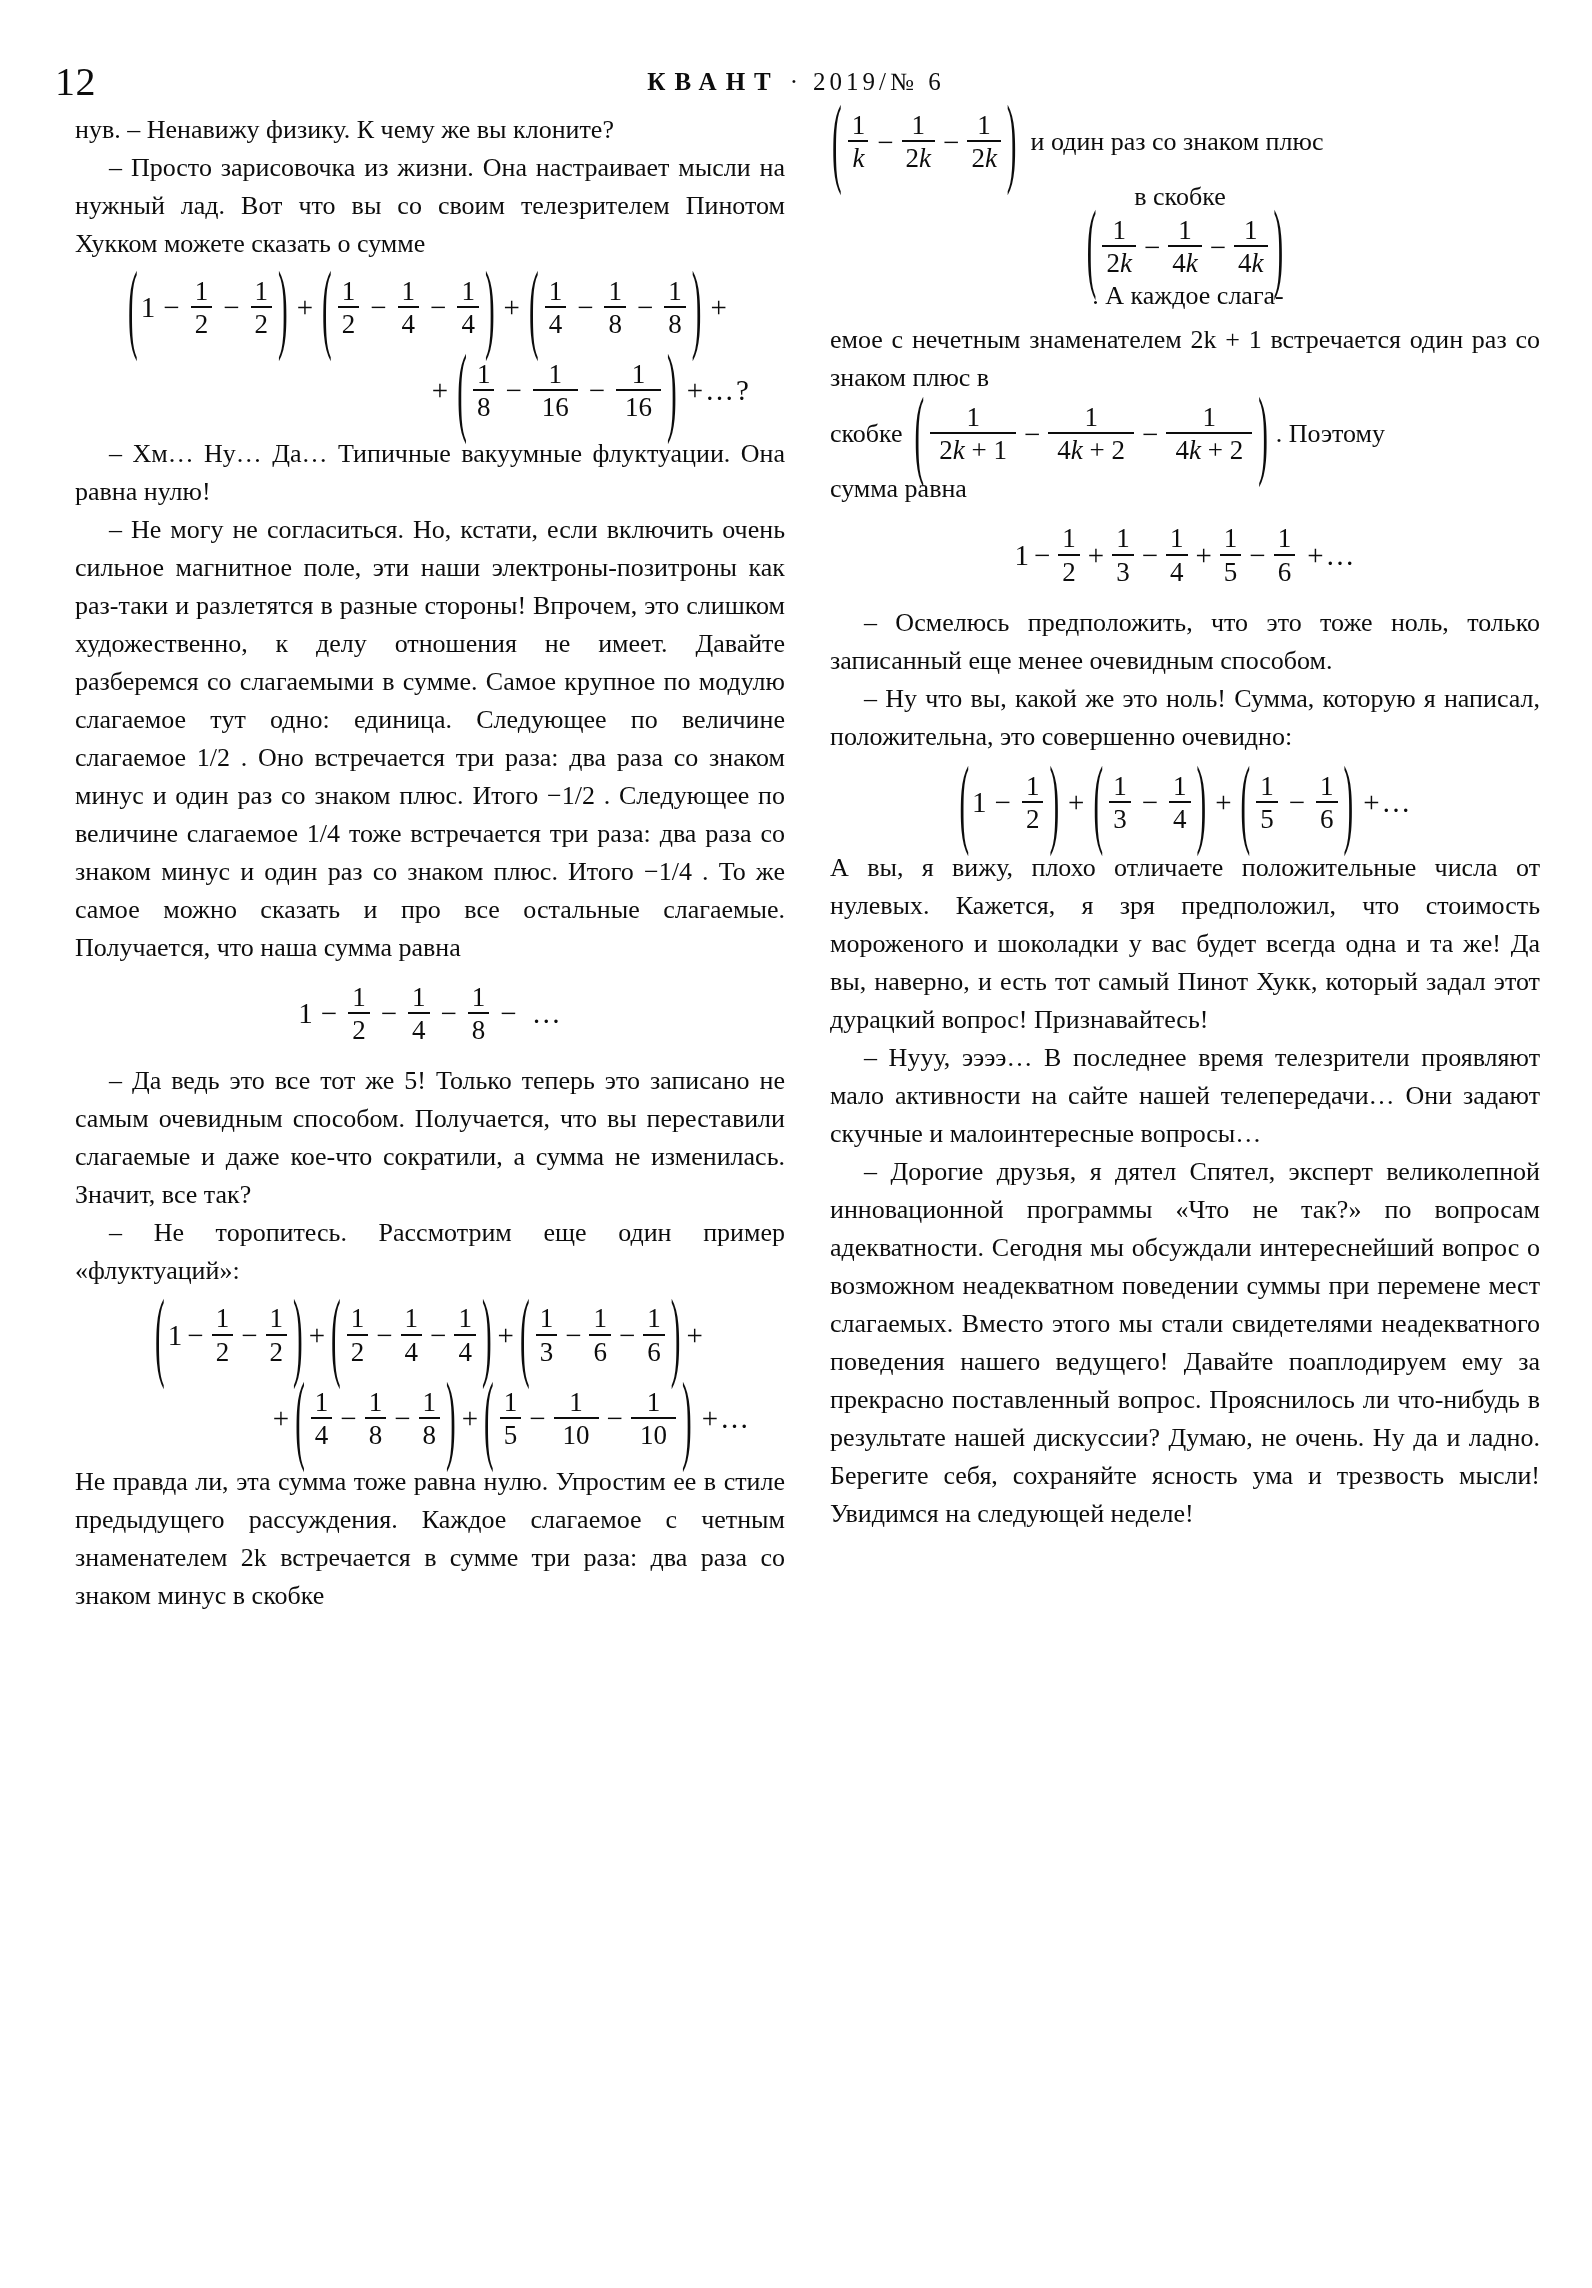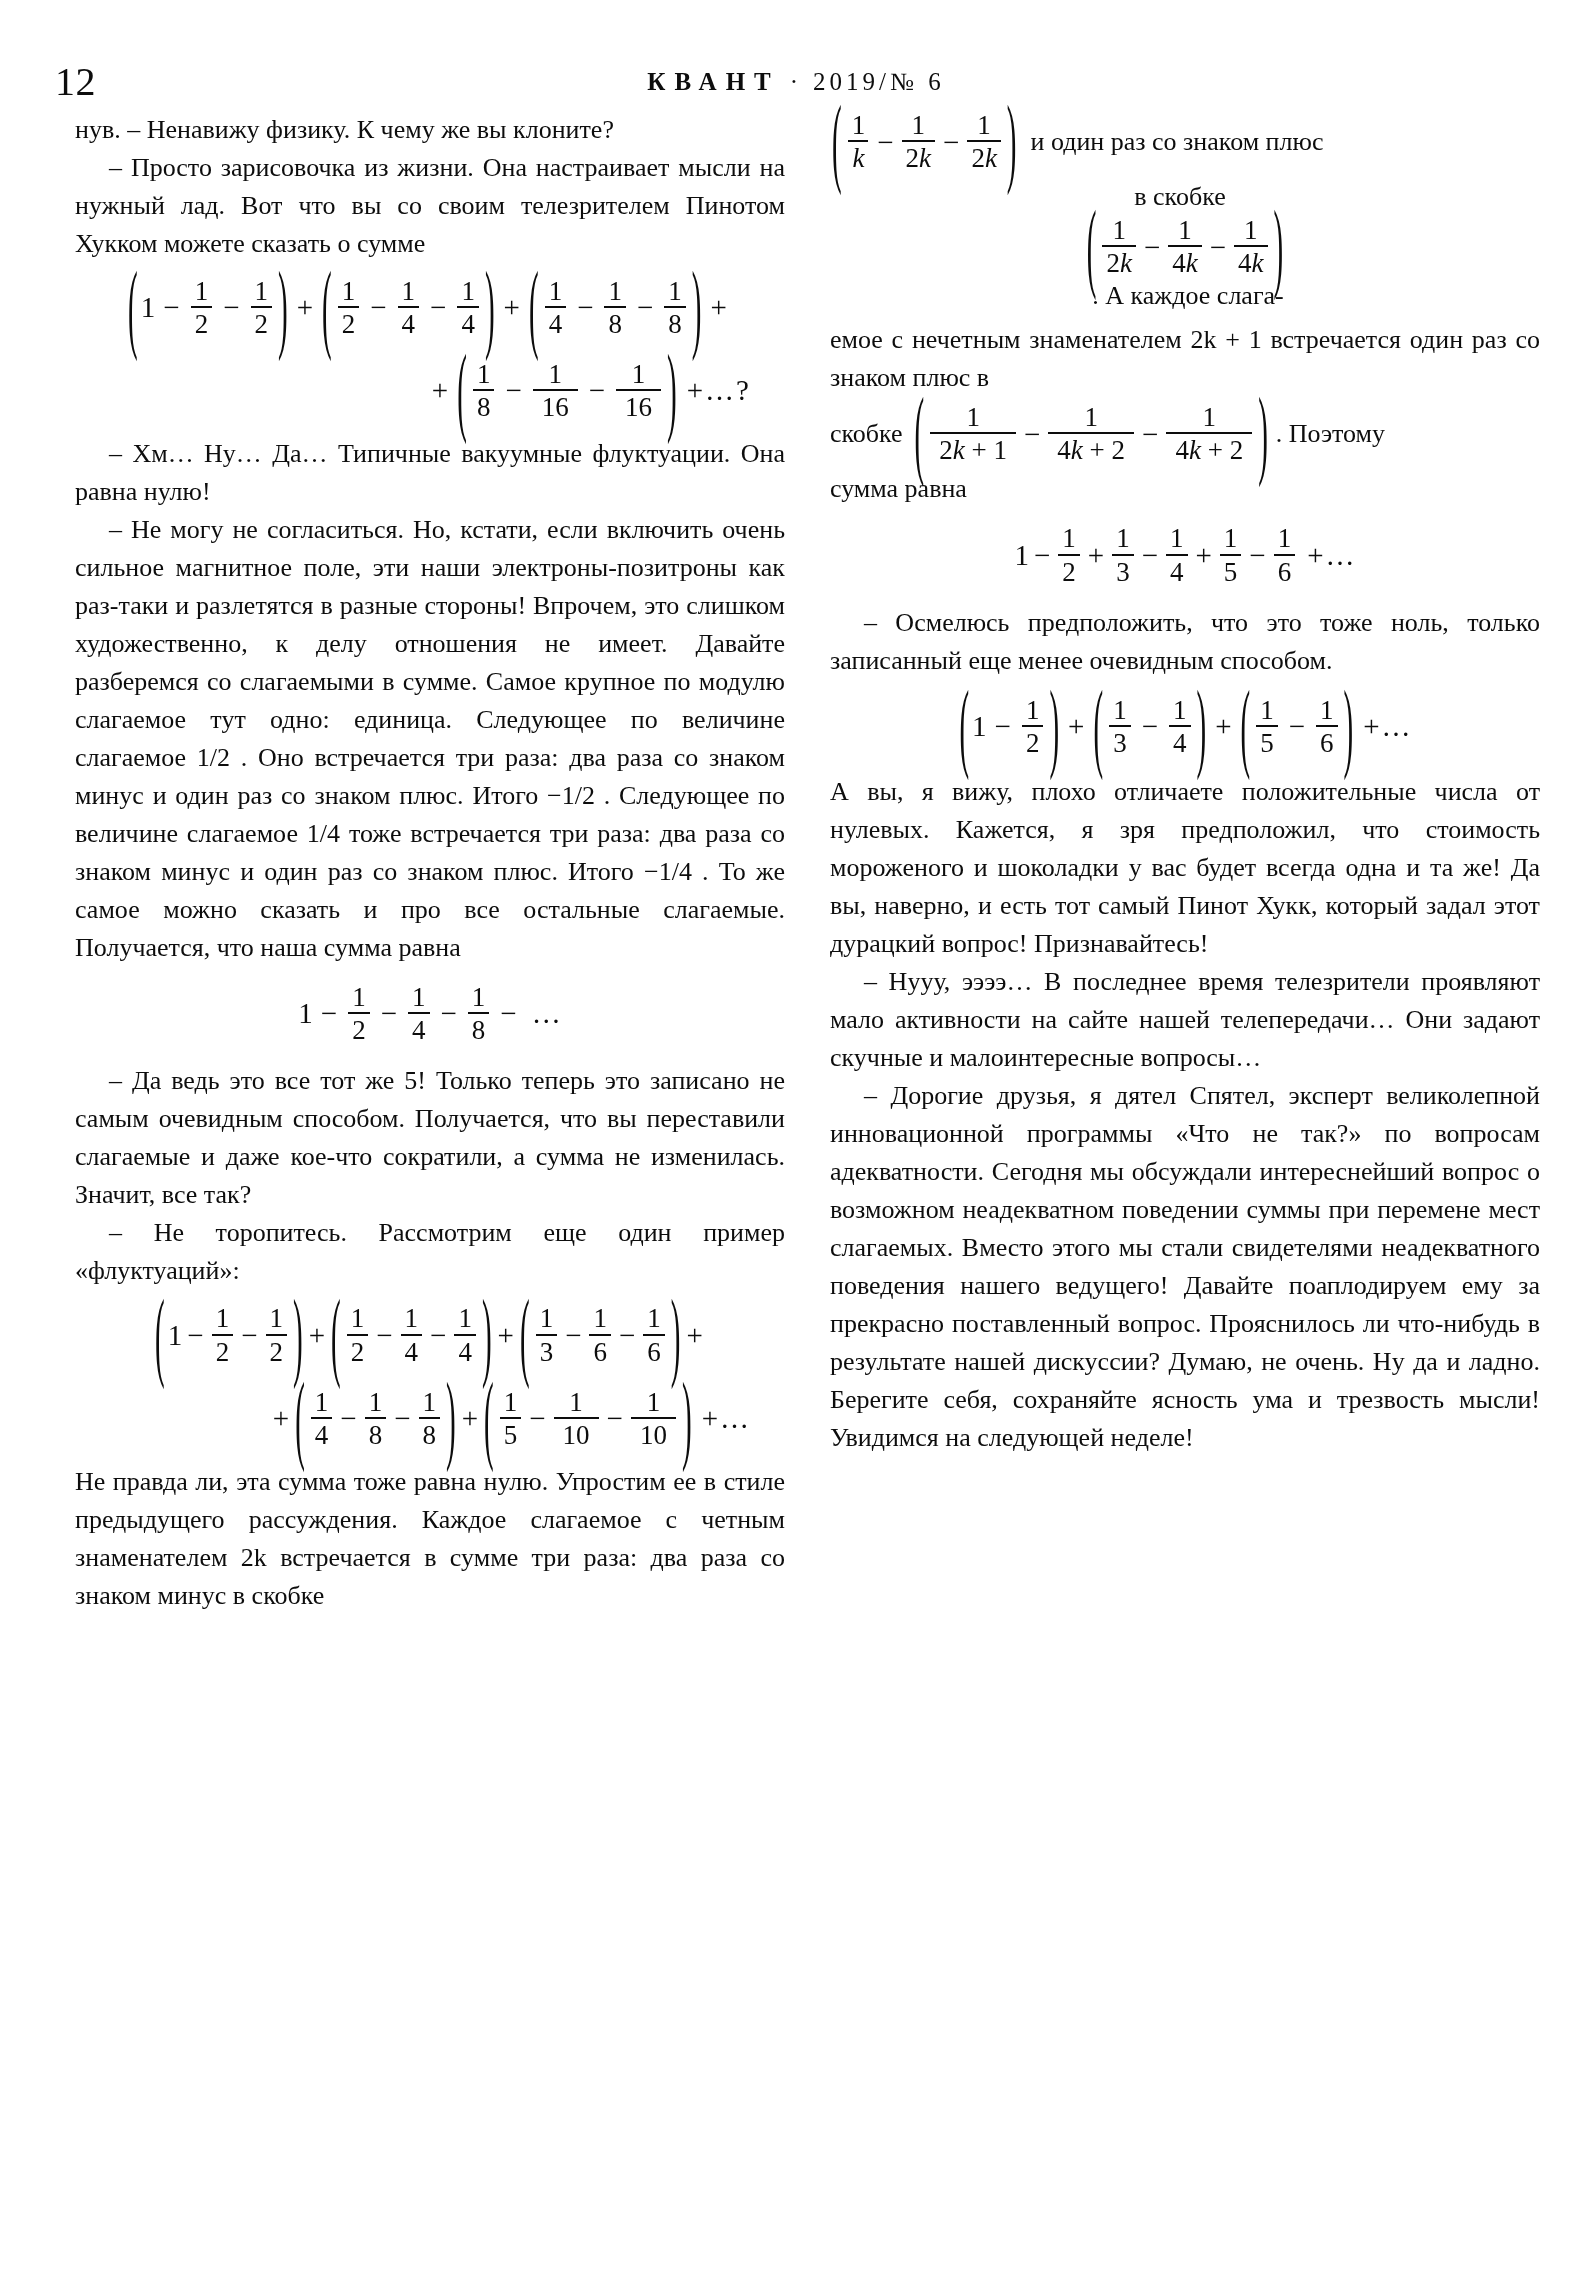--- a/index.html
+++ b/index.html
@@ -441,20 +441,21 @@
           <span class="op tight">−</span>
           <span class="frac">
               <span class="fn">1</span>
               <span class="fd">6</span>
             </span>
           <span class="ellip">+…</span>
         </div>
       </div>
 
       <p class="ind">– Осмелюсь предположить, что это тоже ноль, только записанный еще менее очевидным способом.</p>
+      <p class="ind">– Ну что вы, какой же это ноль! Сумма, которую я написал, положительна, это совершенно очевидно:</p>
 
       <div class="math" style="margin:16px 0 16px;">
         <div class="mrow">
           <span class="pwrap">
               <span class="paren tall">(</span>
             <span class="num">1</span>
             <span class="op">−</span>
             <span class="frac">
                 <span class="fn">1</span>
                 <span class="fd">2</span>

